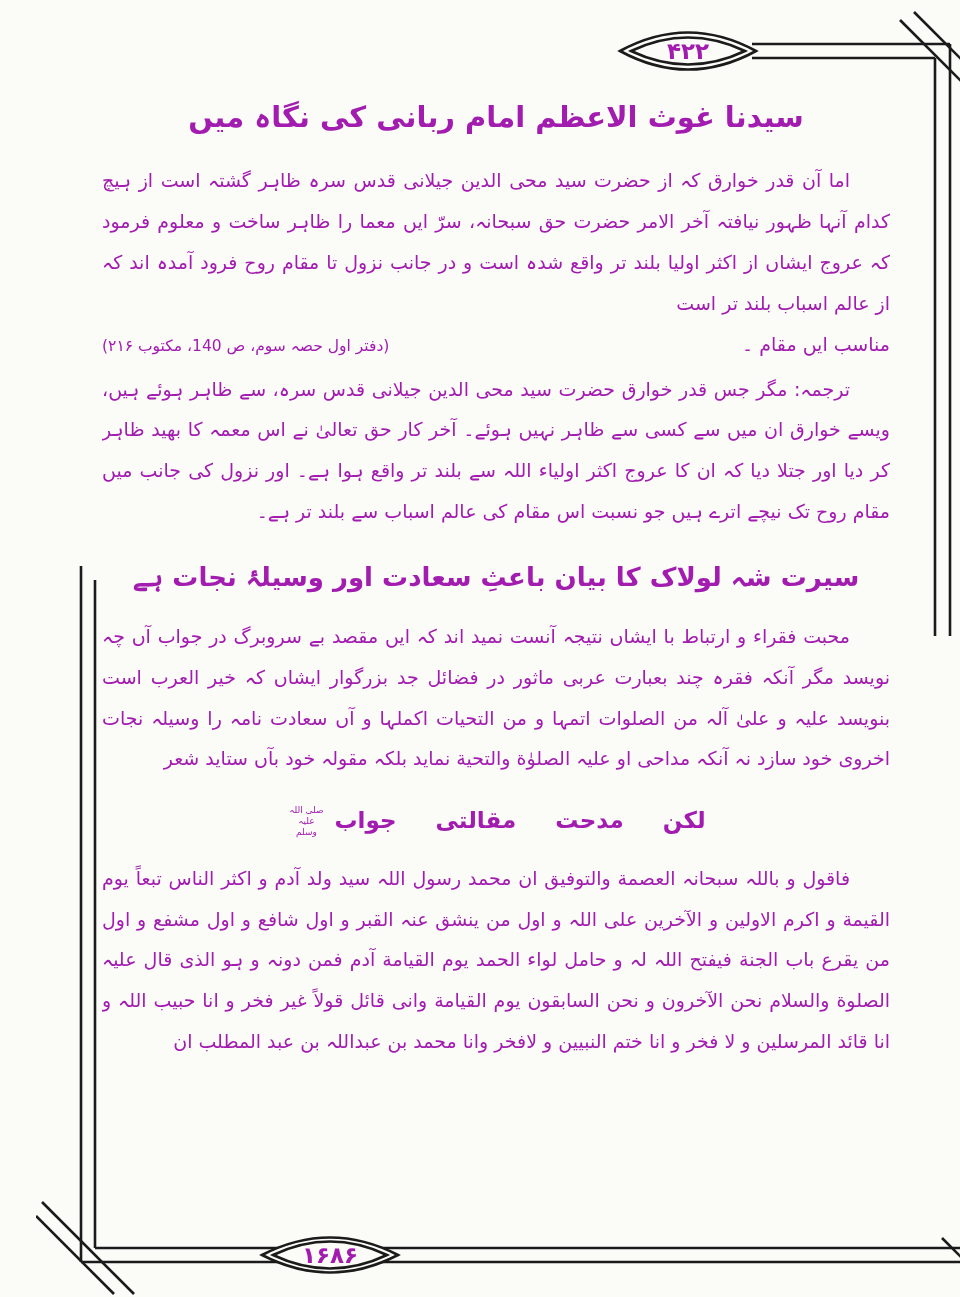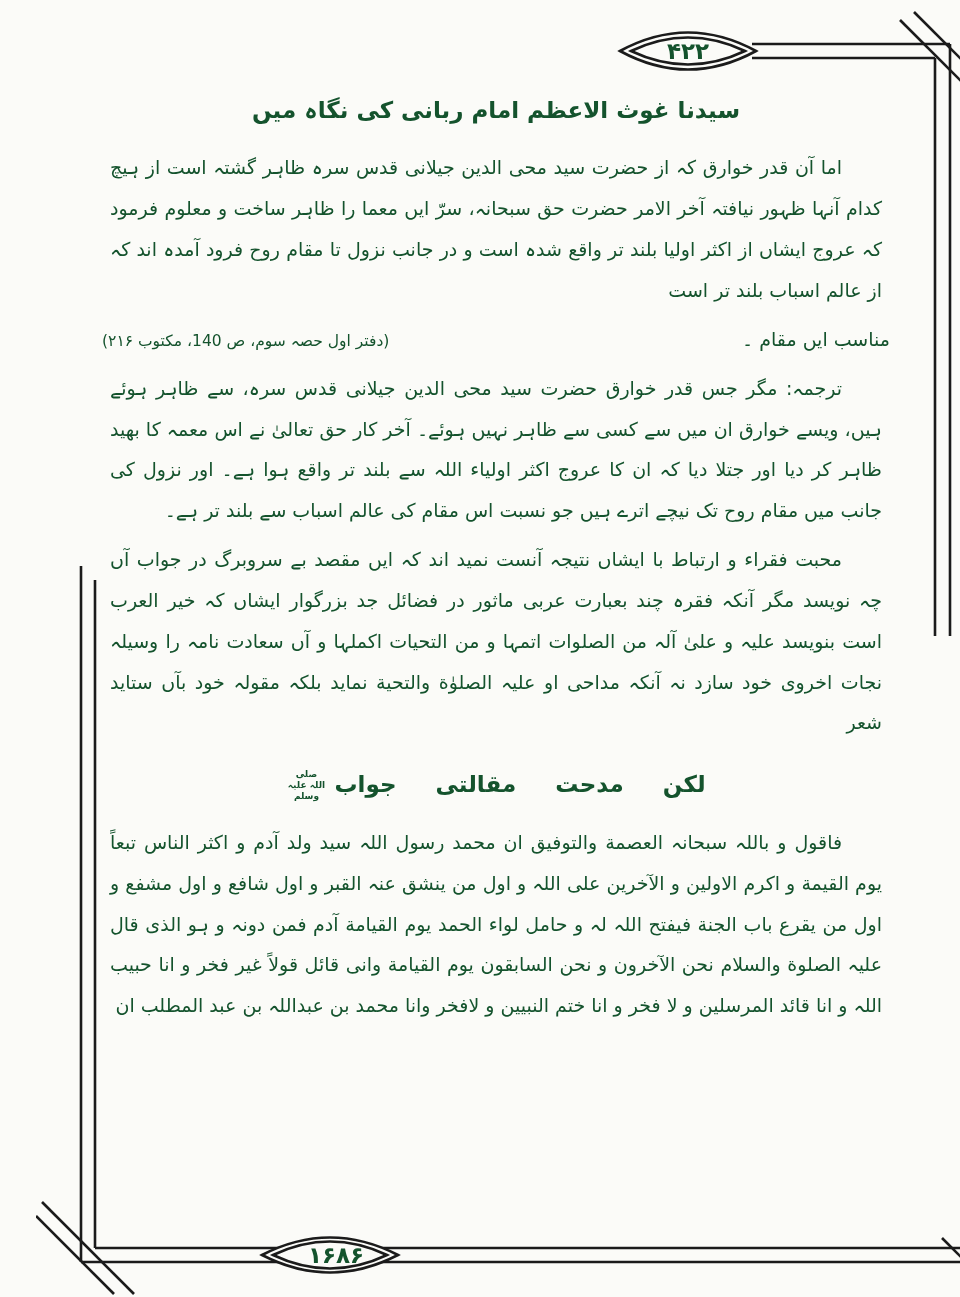--- a/index.html
+++ b/index.html
@@ -6,61 +6,61 @@
     margin: 0;
     padding: 0;
     background: #fbfbf8;
   }
   .page {
     position: relative;
     width: 924px;
     height: 1297px;
     background: #fbfbf8;
     font-family: "DejaVu Sans", sans-serif;
-    color: #14532d;
+    color: #a21caf;
     overflow: hidden;
   }
   .frame {
     position: absolute;
     left: 0; top: 0;
     width: 960px;
     height: 1297px;
     pointer-events: none;
   }
   .page-num {
     position: absolute;
     text-align: center;
     font-weight: bold;
     font-size: 23px;
     direction: rtl;
     letter-spacing: 2px;
   }
   .page-num.top    { left: 584px; top: 29px;  width: 136px; height: 44px; line-height: 44px; }
-  .page-num.bottom { left: 232px; top: 1233px; width: 136px; height: 44px; line-height: 44px; }
+  .page-num.bottom { left: 226px; top: 1233px; width: 136px; height: 44px; line-height: 44px; }
   .content {
     position: absolute;
     top: 86px;
     right: 70px;
     left: 66px;
     bottom: 62px;
     direction: rtl;
     text-align: justify;
     font-size: 19px;
     line-height: 2.15;
     overflow: hidden;
   }
   .heading {
     text-align: center;
     font-weight: bold;
     margin: 0 0 12px 0;
   }
-  .h1 { font-size: 23px; }
+  .h1 { font-size: 29px; }
   .h2 { font-size: 26px; margin-top: 18px; margin-bottom: 10px; }
   p.para {
-    margin: 8px;
+    margin: 0;
     text-indent: 40px;
   }
   .tail-row {
     display: flex;
     justify-content: space-between;
     align-items: baseline;
     margin-bottom: 4px;
   }
   .cite {
     font-size: 15.5px;
@@ -72,21 +72,21 @@
     font-size: 23px;
     margin: 16px 0 12px 0;
     line-height: 2.2;
   }
   .verse { word-spacing: 1.35em; }
   .durood {
     display: inline-block;
     width: 40px;
     font-size: 9px;
     line-height: 1.25;
-    font-weight: bold;
+    font-weight: normal;
     word-spacing: normal;
     vertical-align: middle;
     text-align: center;
     margin-right: 8px;
   }
 </style>
 </head>
 <body>
 
 <div class="page">
@@ -136,20 +136,21 @@
 
     <p class="para">اما آن قدر خوارق کہ از حضرت سید محی الدین جیلانی قدس سرہ ظاہر گشتہ است از ہیچ کدام آنہا ظہور نیافتہ آخر الامر حضرت حق سبحانہ، سرّ ایں معما را ظاہر ساخت و معلوم فرمود کہ عروج ایشاں از اکثر اولیا بلند تر واقع شدہ است و در جانب نزول تا مقام روح فرود آمدہ اند کہ از عالم اسباب بلند تر است</p>
 
     <div class="tail-row">
       <span>مناسب ایں مقام ۔</span>
       <span class="cite">(دفتر اول حصہ سوم، ص 140، مکتوب ۲۱۶)</span>
     </div>
 
     <p class="para">ترجمہ: مگر جس قدر خوارق حضرت سید محی الدین جیلانی قدس سرہ، سے ظاہر ہوئے ہیں، ویسے خوارق ان میں سے کسی سے ظاہر نہیں ہوئے۔ آخر کار حق تعالیٰ نے اس معمہ کا بھید ظاہر کر دیا اور جتلا دیا کہ ان کا عروج اکثر اولیاء اللہ سے بلند تر واقع ہوا ہے۔ اور نزول کی جانب میں مقام روح تک نیچے اترے ہیں جو نسبت اس مقام کی عالم اسباب سے بلند تر ہے۔</p>
 
+    <div class="heading h2">سیرت شہ لولاک کا بیان باعثِ سعادت اور وسیلۂ نجات ہے</div>
 
     <p class="para">محبت فقراء و ارتباط با ایشاں نتیجہ آنست نمید اند کہ ایں مقصد بے سروبرگ در جواب آں چہ نویسد مگر آنکہ فقرہ چند بعبارت عربی ماثور در فضائل جد بزرگوار ایشاں کہ خیر العرب است بنویسد علیہ و علیٰ آلہ من الصلوات اتمہا و من التحیات اکملہا و آں سعادت نامہ را وسیلہ نجات اخروی خود سازد نہ آنکہ مداحی او علیہ الصلوٰة والتحیة نماید بلکہ مقولہ خود بآں ستاید شعر</p>
 
     <div class="couplet">
       <div>
         <span class="verse">لکن مدحت مقالتی جواب</span><span class="durood">صلی اللہ علیہ وسلم</span>
       </div>
     </div>
 
     <p class="para">فاقول و باللہ سبحانہ العصمة والتوفیق ان محمد رسول اللہ سید ولد آدم و اکثر الناس تبعاً یوم القیمة و اکرم الاولین و الآخرین علی اللہ و اول من ینشق عنہ القبر و اول شافع و اول مشفع و اول من یقرع باب الجنة فیفتح اللہ لہ و حامل لواء الحمد یوم القیامة آدم فمن دونہ و ہو الذی قال علیہ الصلوة والسلام نحن الآخرون و نحن السابقون یوم القیامة وانی قائل قولاً غیر فخر و انا حبیب اللہ و انا قائد المرسلین و لا فخر و انا ختم النبیین و لافخر وانا محمد بن عبداللہ بن عبد المطلب ان</p>

